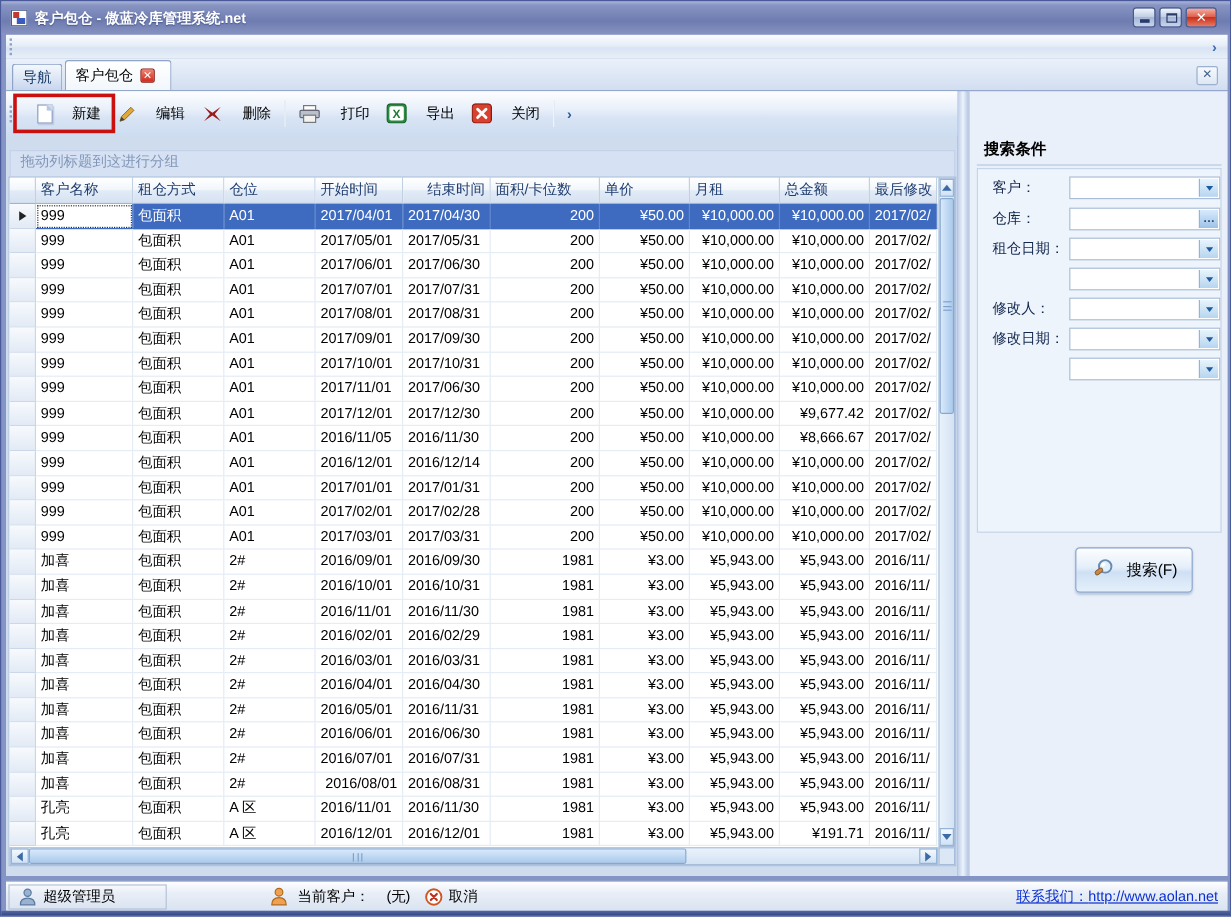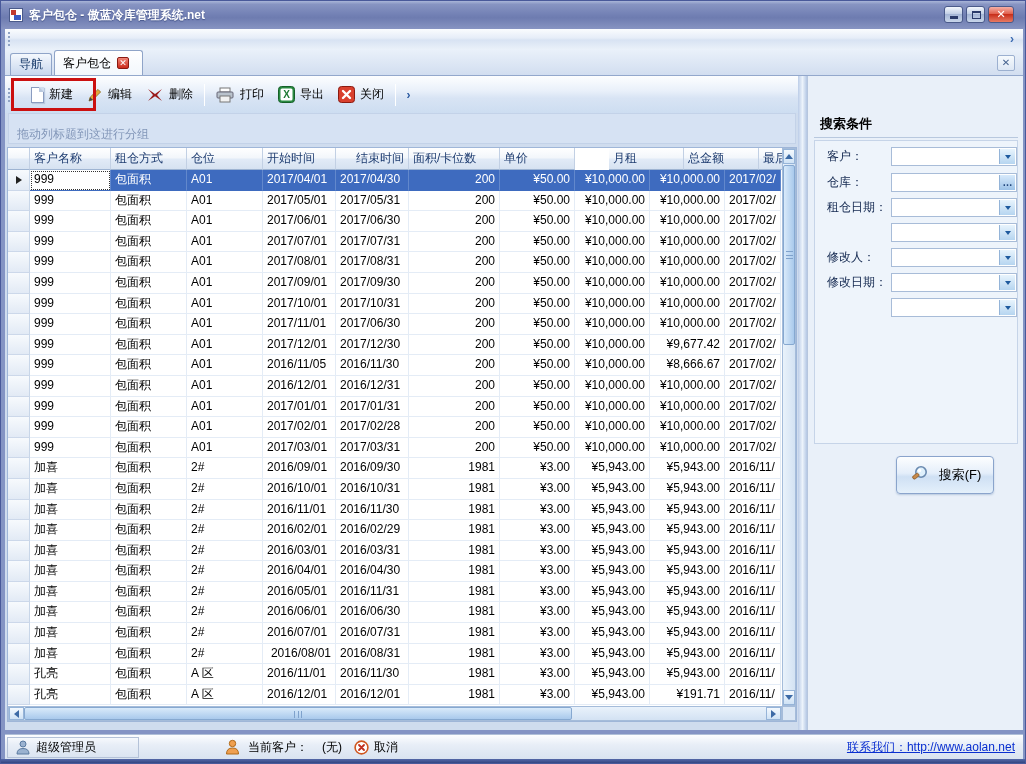--- a/index.html
+++ b/index.html
@@ -42,32 +42,32 @@
     background:linear-gradient(180deg,#f08576,#cc2a1a); color:#fff; font-size:9px; font-weight:bold;
     line-height:10px; text-align:center; }
   .tabstrip-close { position:absolute; right:8px; top:6px; width:18px; height:16px; border:1px solid #9cb0d0;
     border-radius:2px; background:linear-gradient(180deg,#f6fafd,#dde7f4); color:#44618e; font-size:10px;
     font-weight:bold; text-align:center; line-height:14px; }
 
   
   .leftpanel { position:absolute; left:4px; top:75px; width:793px; height:654px; background:#cfdcee; }
   .toolbar { position:absolute; left:4px; top:75px; width:793px; height:37px;
     background:linear-gradient(180deg,#fdfeff,#e9f0fa 40%,#d8e4f4 60%,#cdddf1); display:flex; align-items:center; }
-  .tb-btn { display:flex; align-items:center; gap:5px; padding:4px 7px; border-radius:3px; }
+  .tb-btn { display:flex; align-items:center; gap:16px; padding:4px 7px; border-radius:3px; }
   .tb-label { font-size:12px; color:#000; }
   .tb-sep { width:1px; height:22px; background:#aabcd6; margin:0 4px; border-right:1px solid #fff; }
   .tb-overflow { width:13px; height:20px; margin-left:2px; color:#2a5aa0; font-weight:bold; line-height:20px; text-align:center; }
   .icon-newdoc { width:13px; height:16px; background:#fff; border:1px solid #8a9cc0; position:relative; box-shadow:1px 1px 1px #b9c8de; }
   .icon-newdoc:before { content:""; position:absolute; right:-1px; top:-1px; width:0; height:0;
     border-top:5px solid #cfdcee; border-left:5px solid #b9c8de; }
   .red-box { position:absolute; left:10px; top:77px; width:85px; height:33px; border:3px solid #cb1010; z-index:5; }
 
   
-  .groupbar { position:absolute; left:7px; top:112px; width:788px; height:31px; background:#d6e2f3;
-    color:#8296b8; display:flex; align-items:flex-end; padding-left:8px; border:1px solid #c3d2e8; }
+  .groupbar { position:absolute; left:7px; top:124px; width:788px; height:31px; background:#d6e2f3;
+    color:#8296b8; display:flex; align-items:flex-start; padding-left:8px; border:1px solid #c3d2e8; }
 
   
   .grid-frame { position:absolute; left:6px; top:146px; width:790px; height:575px; border:1px solid #9fb6d8; background:#fff; }
   .grid-header { position:absolute; left:7px; top:147px; width:774px; height:22px; display:flex; overflow:hidden; }
   .gh-cell { height:22px; background:linear-gradient(180deg,#ffffff,#f2f6fb 48%,#e2ebf7 52%,#d6e2f1);
     border-right:1px solid #c2d0e4; border-bottom:1px solid #9eb4d2; color:#1e3c70;
     padding:0 4px; line-height:21px; overflow:hidden; white-space:nowrap; flex:0 0 auto; }
   .gh-ind { flex:0 0 22px; }
   .grid-rows { position:absolute; left:7px; top:169px; width:774px; height:536px; overflow:hidden; background:#fff; }
   .g-row { display:flex; height:20.6px; }
@@ -233,21 +233,21 @@
   <div class="grid-frame"></div>
   <div class="grid-header" id="grid-header">
       <div class="gh-cell gh-ind"></div>
       <div class="gh-cell" style="width: 81px;">客户名称</div>
       <div class="gh-cell" style="width: 76px;">租仓方式</div>
       <div class="gh-cell" style="width: 76px;">仓位</div>
       <div class="gh-cell" style="width: 73px;">开始时间</div>
       <div class="gh-cell" style="width: 73px; text-align: right;">结束时间</div>
       <div class="gh-cell" style="width: 91px;">面积/卡位数</div>
       <div class="gh-cell" style="width: 75px;">单价</div>
-      <div class="gh-cell" style="width: 75px; margin-left: 34px;">月租</div>
+      <div class="gh-cell" style="width: 75px;">月租</div>
       <div class="gh-cell" style="width: 75px;">总金额</div>
       <div class="gh-cell" style="width: 56px;">最后修改</div>
     </div>
   <div class="grid-rows" id="grid-rows">
       <div class="g-row sel">
         <div class="g-ind">
           <span class="ind-arrow"></span>
         </div>
         <div class="g-cell focus" style="width: 81px;">999</div>
         <div class="g-cell" style="width: 76px;">包面积</div>
@@ -376,21 +376,21 @@
         <div class="g-cell r" style="width: 75px;">¥10,000.00</div>
         <div class="g-cell r" style="width: 75px;">¥8,666.67</div>
         <div class="g-cell" style="width: 56px;">2017/02/</div>
       </div>
       <div class="g-row">
         <div class="g-ind"></div>
         <div class="g-cell" style="width: 81px;">999</div>
         <div class="g-cell" style="width: 76px;">包面积</div>
         <div class="g-cell" style="width: 76px;">A01</div>
         <div class="g-cell" style="width: 73px;">2016/12/01</div>
-        <div class="g-cell" style="width: 73px;">2016/12/31</div>
+        <div class="g-cell" style="width: 73px;">2016/12/14</div>
         <div class="g-cell r" style="width: 91px;">200</div>
         <div class="g-cell r" style="width: 75px;">¥50.00</div>
         <div class="g-cell r" style="width: 75px;">¥10,000.00</div>
         <div class="g-cell r" style="width: 75px;">¥10,000.00</div>
         <div class="g-cell" style="width: 56px;">2017/02/</div>
       </div>
       <div class="g-row">
         <div class="g-ind"></div>
         <div class="g-cell" style="width: 81px;">999</div>
         <div class="g-cell" style="width: 76px;">包面积</div>

